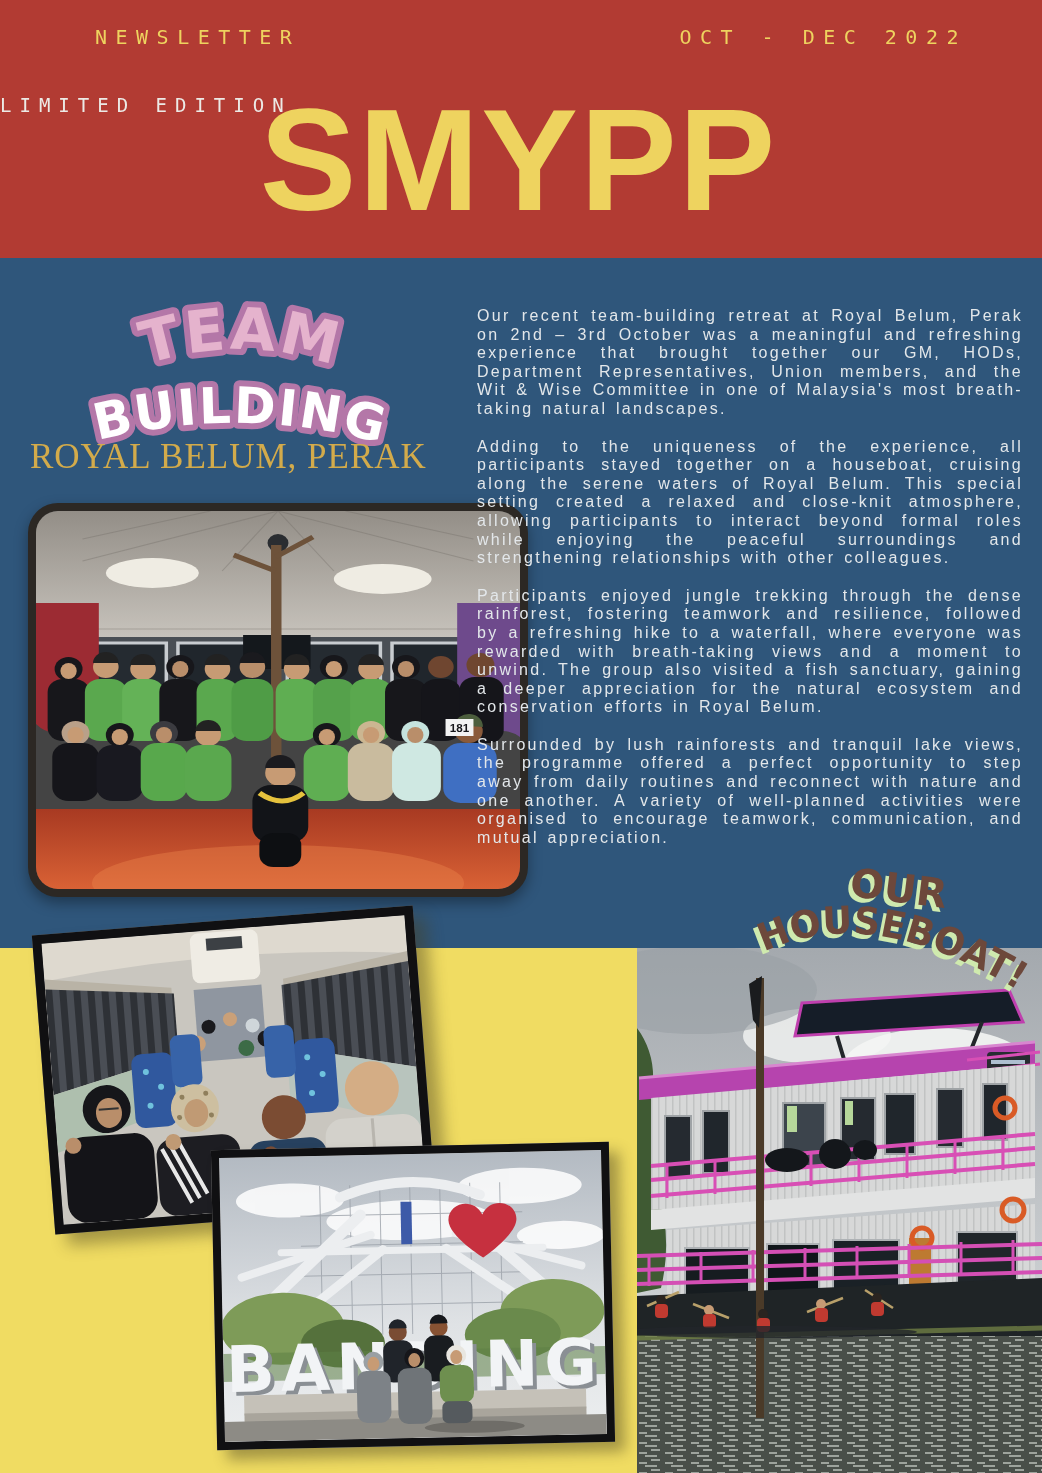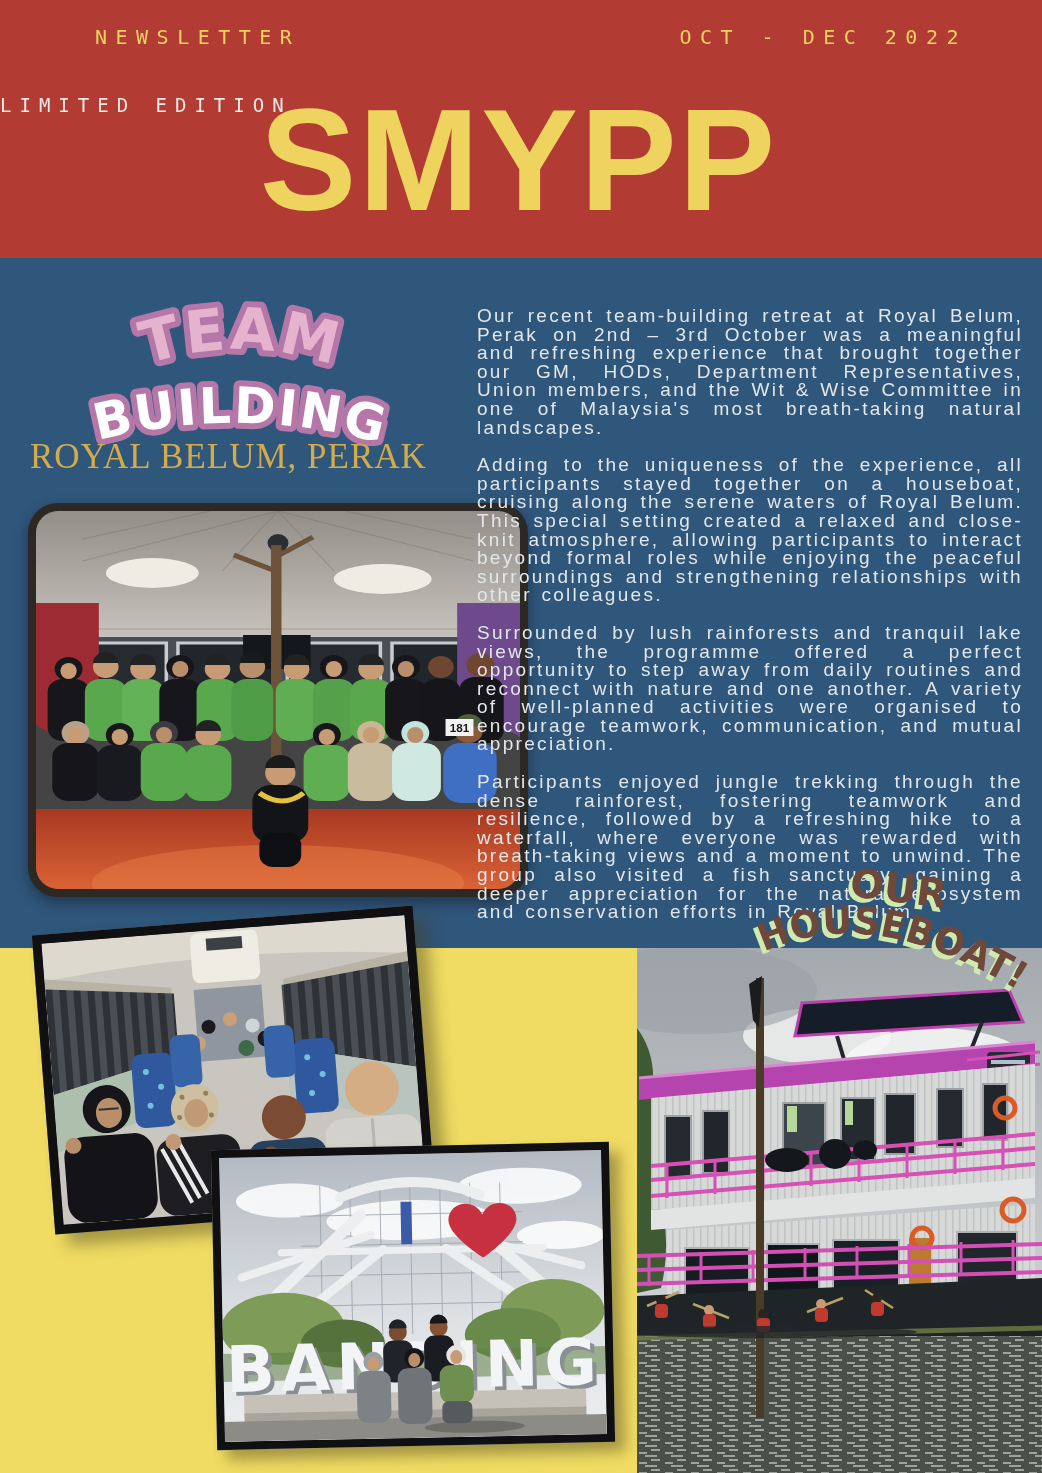--- a/index.html
+++ b/index.html
@@ -28,21 +28,21 @@
       letter-spacing:2px;color:var(--accent-yellow);font-family:"Liberation Sans",sans-serif;}
 
   .team-svg{position:absolute;left:50px;top:270px;width:380px;height:190px;z-index:2;}
   .bubble-text{font-family:"DejaVu Sans",sans-serif;font-weight:bold;paint-order:stroke;
       stroke-linejoin:round;stroke-linecap:round;}
   .location{position:absolute;left:30px;top:437px;width:410px;z-index:2;
       font-family:Liberation Serif, serif;font-size:35px;letter-spacing:1px;
       color:var(--gold-text);white-space:nowrap;}
 
   .article{position:absolute;left:477px;top:307px;width:546px;z-index:2;}
-  .article p{margin:0 0 19px 0;color:var(--body-text);font-size:19px;line-height:18.6px;
+  .article p{margin:0 0 19px 0;color:var(--body-text);font-size:16px;line-height:18.6px;
       letter-spacing:2.3px;word-spacing:2px;text-align:justify;}
 
   .photo{position:absolute;overflow:hidden;box-sizing:border-box;}
   .photo svg{display:block;width:100%;height:100%;}
   .group-photo{left:28px;top:503px;width:500px;height:394px;z-index:2;
       border:8px solid #2c2824;border-radius:30px;background:#444;
       box-shadow:0 6px 14px rgba(0,0,0,.35);}
   .bus-photo{left:43px;top:920px;width:382px;height:300px;z-index:2;
       border:9px solid #101012;background:#888;transform:rotate(-4.5deg);
       box-shadow:12px 12px 16px rgba(70,65,30,.45);}
@@ -231,22 +231,22 @@
         <rect x="186" y="274" width="48" height="58" rx="16" fill="#121418"></rect>
         <path d="M192,282 q20,16 38,0" stroke="#e5c23d" stroke-width="5" fill="none"></path>
         <rect x="192" y="322" width="36" height="34" rx="12" fill="#0d0f12"></rect>
       </g>
     </svg>
   </div>
 
   <div class="article">
     <p>Our recent team-building retreat at Royal Belum, Perak on 2nd – 3rd October was a meaningful and refreshing experience that brought together our GM, HODs, Department Representatives, Union members, and the Wit &amp; Wise Committee in one of Malaysia's most breath-taking natural landscapes.</p>
     <p>Adding to the uniqueness of the experience, all participants stayed together on a houseboat, cruising along the serene waters of Royal Belum. This special setting created a relaxed and close-knit atmosphere, allowing participants to interact beyond formal roles while enjoying the peaceful surroundings and strengthening relationships with other colleagues.</p>
+    <p>Participants enjoyed jungle trekking through the dense rainforest, fostering teamwork and resilience, followed by a refreshing hike to a waterfall, where everyone was rewarded with breath-taking views and a moment to unwind. The group also visited a fish sanctuary, gaining a deeper appreciation for the natural ecosystem and conservation efforts in Royal Belum.</p>
     <p>Surrounded by lush rainforests and tranquil lake views, the programme offered a perfect opportunity to step away from daily routines and reconnect with nature and one another. A variety of well-planned activities were organised to encourage teamwork, communication, and mutual appreciation.</p>
-    <p>Participants enjoyed jungle trekking through the dense rainforest, fostering teamwork and resilience, followed by a refreshing hike to a waterfall, where everyone was rewarded with breath-taking views and a moment to unwind. The group also visited a fish sanctuary, gaining a deeper appreciation for the natural ecosystem and conservation efforts in Royal Belum.</p>
   </div>
 
   <div class="photo bus-photo">
     <svg viewBox="0 0 364 282" preserveAspectRatio="none">
       <defs>
         <pattern id="pleat" width="14" height="20" patternUnits="userSpaceOnUse">
           <rect width="7" height="20" fill="#2e3136"></rect>
             <rect x="7" width="7" height="20" fill="#4a4e55"></rect>
         </pattern>
       </defs>

